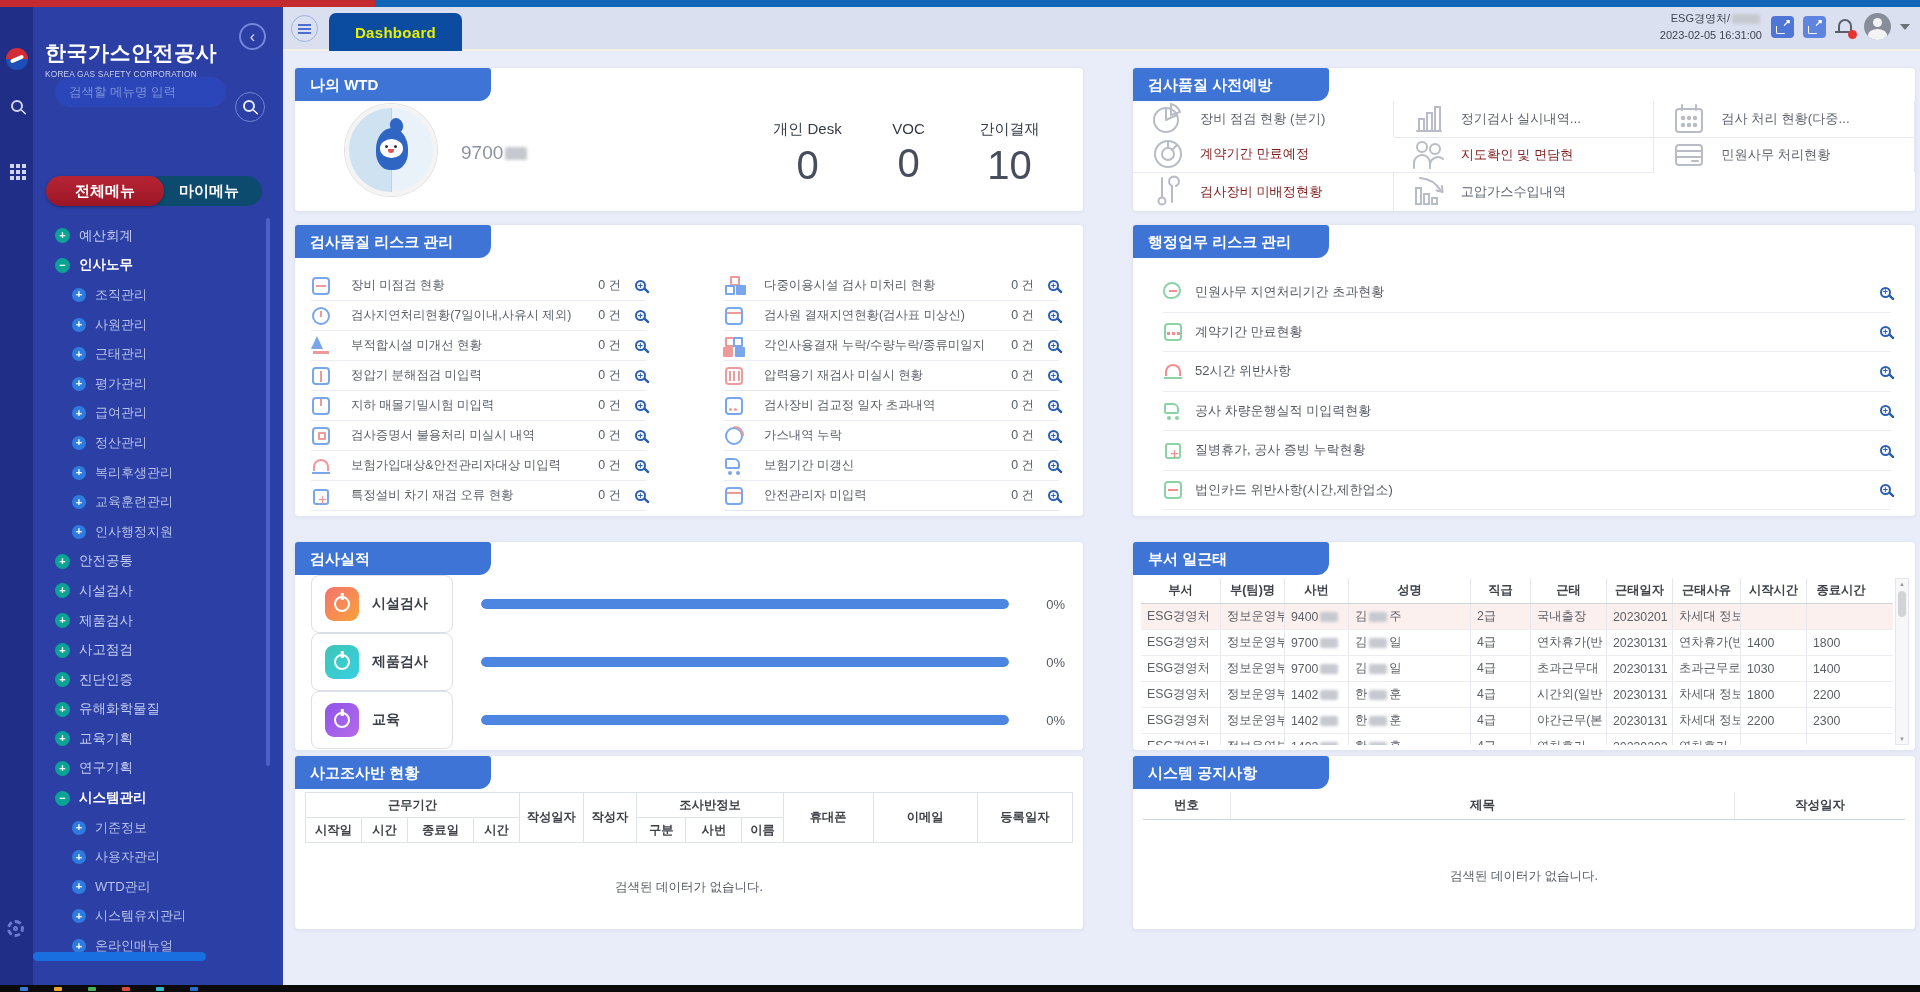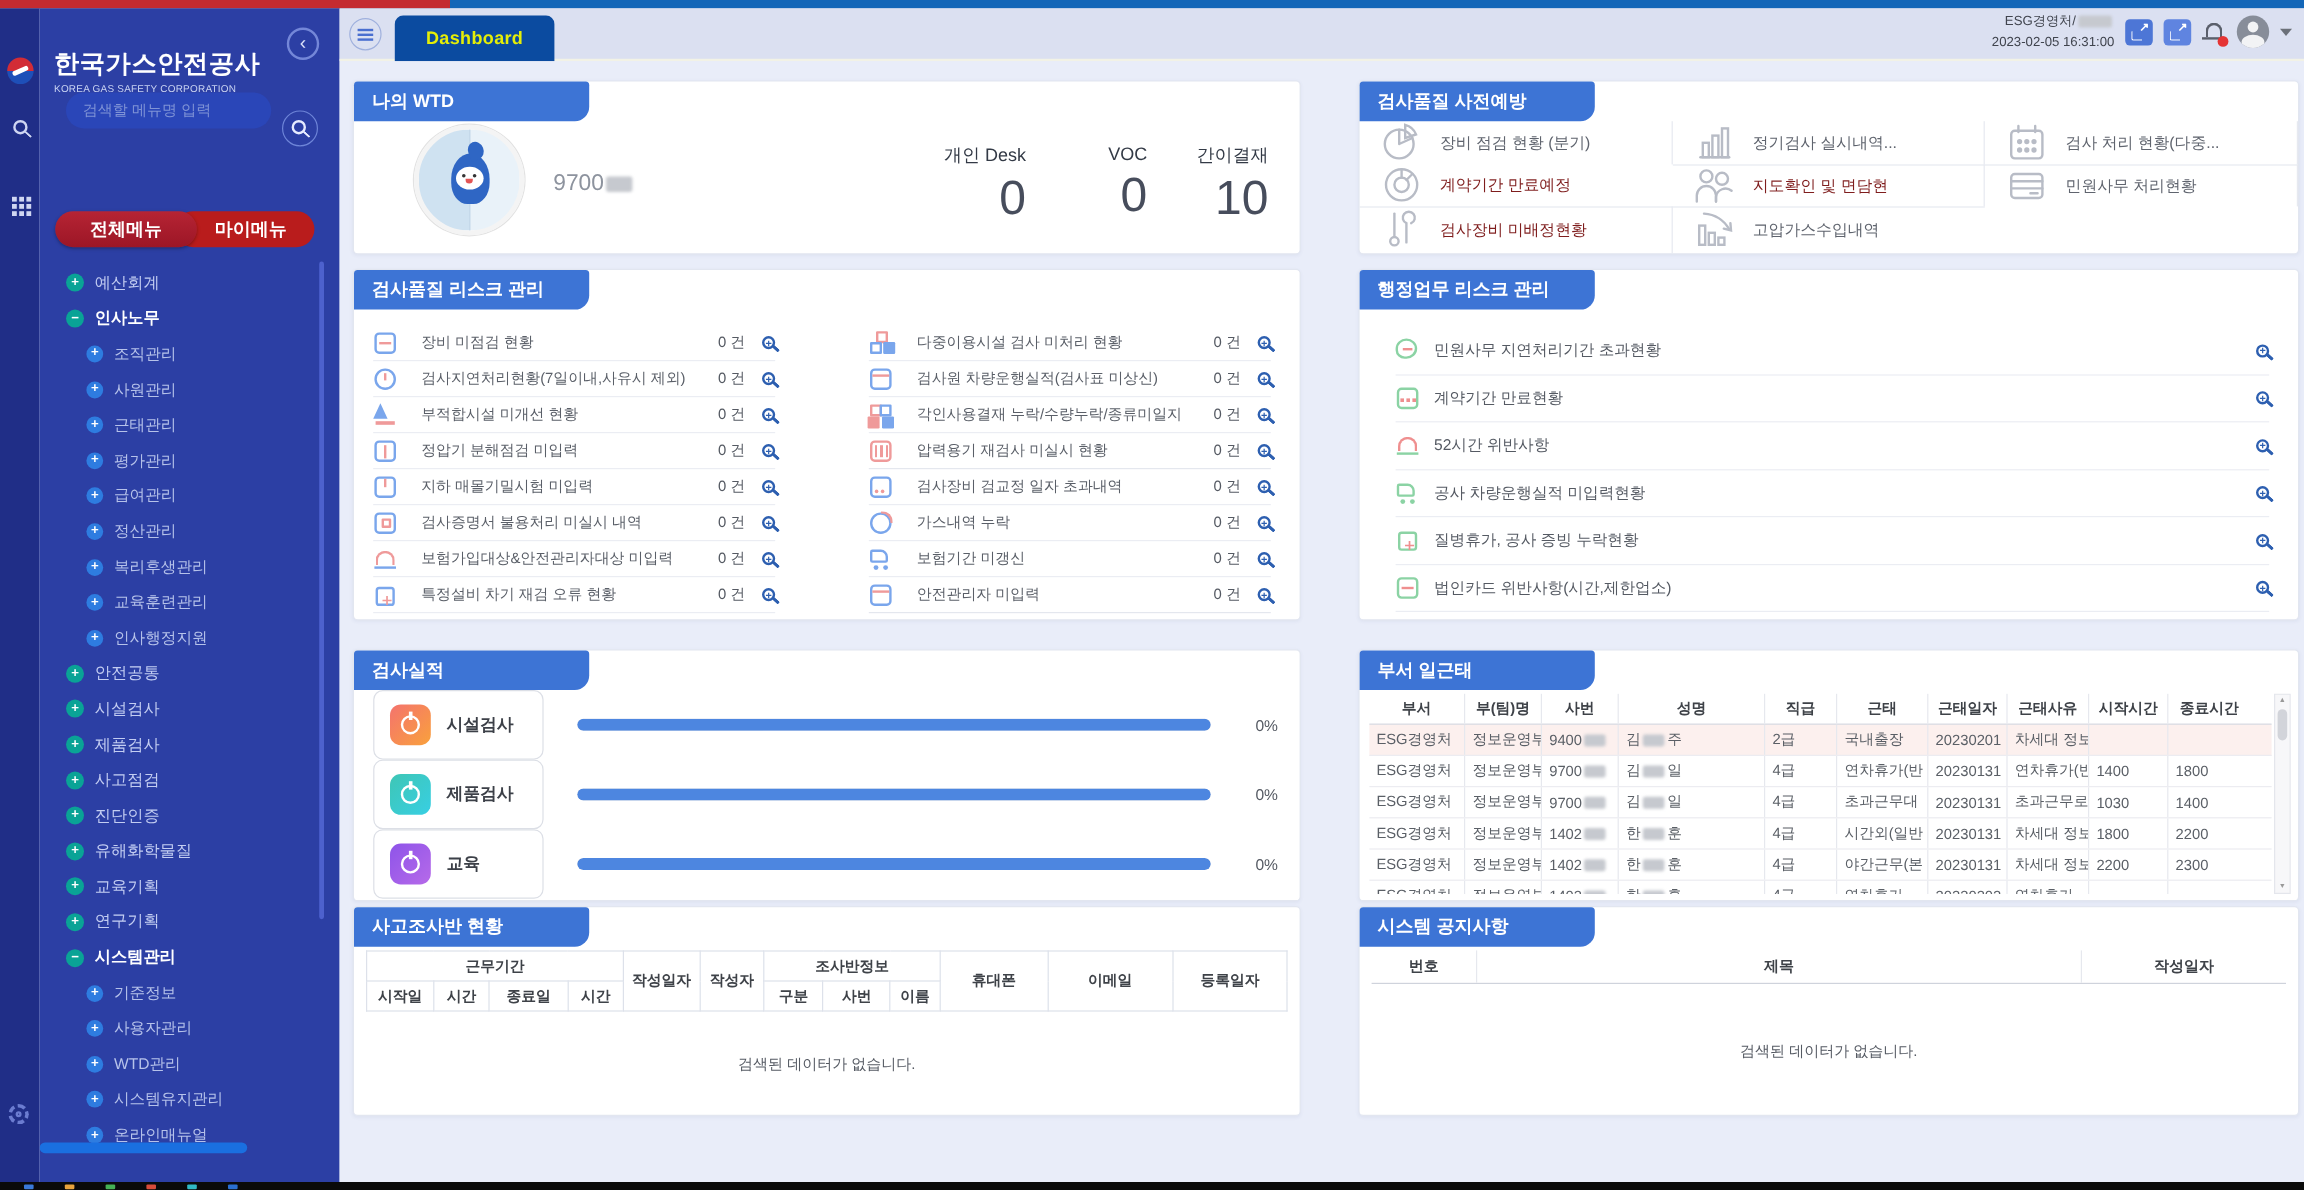--- a/index.html
+++ b/index.html
@@ -27,21 +27,21 @@
   .org-name{color:#fff;font-size:21px;font-weight:700;letter-spacing:.5px}
   .org-en{color:#c8d2f2;font-size:8.3px;letter-spacing:.2px;margin-top:2px}
   .side-search{position:absolute;left:22px;top:70px;width:171px;height:30px;border-radius:15px;background:#2a46b8;border:none;color:#e6ebff;font-size:12.5px;padding:0 14px;outline:none}
   .side-search::placeholder{color:#7f93d6}
   .side-search-btn{position:absolute;left:202px;top:85px;width:30px;height:30px;border-radius:50%;border:1.5px solid #6e85d8;background:transparent;display:flex;align-items:center;justify-content:center}
   .side-search-btn .rail-mag{margin:0 3px 3px 0;border-color:#e6ebff}
   .side-search-btn .rail-mag::after{border-color:#e6ebff}
   .menu-tabs{position:absolute;left:13px;top:169px;display:flex}
   .mtab{height:30px;border-radius:16px;color:#fff;font-size:15px;font-weight:700;display:flex;align-items:center;justify-content:center}
   .mtab-all{width:118px;background:linear-gradient(#b62434,#9c1626);z-index:2;box-shadow:0 1px 3px rgba(0,0,0,.35)}
-  .mtab-my{width:116px;margin-left:-18px;padding-left:10px;background:#b91c1c;z-index:1}
+  .mtab-my{width:116px;margin-left:-18px;padding-left:10px;background:#0c4a6e;z-index:1}
   .menu-list{position:absolute;left:0;top:214px;width:236px;height:740px;overflow:hidden}
   .mi{display:flex;align-items:center;height:29.6px;gap:9px;color:#c3cdf2;font-size:13.5px;padding-left:22px;cursor:pointer;white-space:nowrap}
   .mi[data-level="2"]{padding-left:39px;font-size:13px;color:#b6c2ea}
   .mi[data-bold="true"] .mi-label{color:#fff;font-weight:700}
   .mi-ic{width:15px;height:15px;border-radius:50%;position:relative;flex:none}
   .mi[data-level="2"] .mi-ic{width:14px;height:14px}
   .mi-ic::after{content:'+';position:absolute;inset:0;display:flex;align-items:center;justify-content:center;color:#fff;font-size:11px;font-weight:700;line-height:1}
   .mi[data-variant="plus-teal"] .mi-ic,.mi[data-variant="minus-teal"] .mi-ic{background:#0aa396}
   .mi[data-variant="minus-teal"] .mi-ic::after{content:'−'}
   .mi[data-variant="plus-blue"] .mi-ic{background:#2e7ce0}
@@ -84,21 +84,21 @@
   .mascot{width:92px;height:92px;border-radius:50%;background:linear-gradient(90deg,#cfe2f1 0 50%,#e9f2f9 50%);border:4px solid #f4f4f4;box-shadow:0 0 0 1px #e2e2e2;position:relative;flex:none;margin-top:-6px}
   .mascot::before{content:'';position:absolute;left:50%;top:0;bottom:0;width:1px;background:#bcd3e6}
   .mascot::after{content:'';position:absolute;left:41px;top:10px;width:13px;height:15px;background:#2f66c4;border-radius:50% 50% 50% 0;transform:rotate(-22deg)}
   .m-body{position:absolute;left:27px;top:20px;width:32px;height:42px;background:#2f66c4;border-radius:50% 50% 42% 42%}
   .m-face{position:absolute;left:31px;top:31px;width:23px;height:19px;background:#fff;border-radius:50%}
   .m-face::before{content:'';position:absolute;left:5px;top:6px;width:3px;height:3px;border-radius:50%;background:#333;box-shadow:9px 0 0 #333}
   .m-face::after{content:'';position:absolute;left:8px;top:10px;width:6px;height:4px;background:#e25555;border-radius:0 0 6px 6px}
   .wtd-id{margin-left:24px;font-size:19px;color:#8d939e;display:flex;align-items:center}
   .wtd-id .redact{width:22px;height:13px}
   .wtd-stats{margin-left:auto;display:flex;gap:6px}
-  .stat{width:95px;text-align:right}
+  .stat{width:95px;text-align:center}
   .stat-label{font-size:15px;color:#333a46;margin-bottom:4px}
   .stat-value{font-size:40px;color:#474d5c;line-height:1.1}
 
   
   .p-qrisk{height:293px;margin-top:12px}
   .q-grid{display:grid;grid-template-columns:1fr 1fr;column-gap:78px;padding:13px 24px 0 16px}
   .qrow{display:flex;align-items:center;height:30px;border-bottom:1px solid #ebedf3;cursor:pointer}
   .qrow:nth-last-child(1){border-bottom:1px solid #e4e7ee}
   .qlabel{flex:1;font-size:12.4px;color:#5a5f68;margin-left:20px;white-space:nowrap;overflow:hidden}
   .qcount{font-size:12.4px;color:#555a63;min-width:34px;text-align:right}
@@ -443,21 +443,21 @@
             
               <div class="qrow">
                 <span class="ri" data-variant="clock"></span>
                 <span class="qlabel">검사지연처리현황(7일이내,사유시 제외)</span>
                 <span class="qcount">0 건</span>
                 <span class="mag"></span>
               </div>
             
               <div class="qrow">
                 <span class="ri" data-variant="card"></span>
-                <span class="qlabel">검사원 차량운행실적(검사표 미상신)</span>
+                <span class="qlabel">검사원 결재지연현황(검사표 미상신)</span>
                 <span class="qcount">0 건</span>
                 <span class="mag"></span>
               </div>
             
               <div class="qrow">
                 <span class="ri" data-variant="cone"></span>
                 <span class="qlabel">부적합시설 미개선 현황</span>
                 <span class="qcount">0 건</span>
                 <span class="mag"></span>
               </div>

